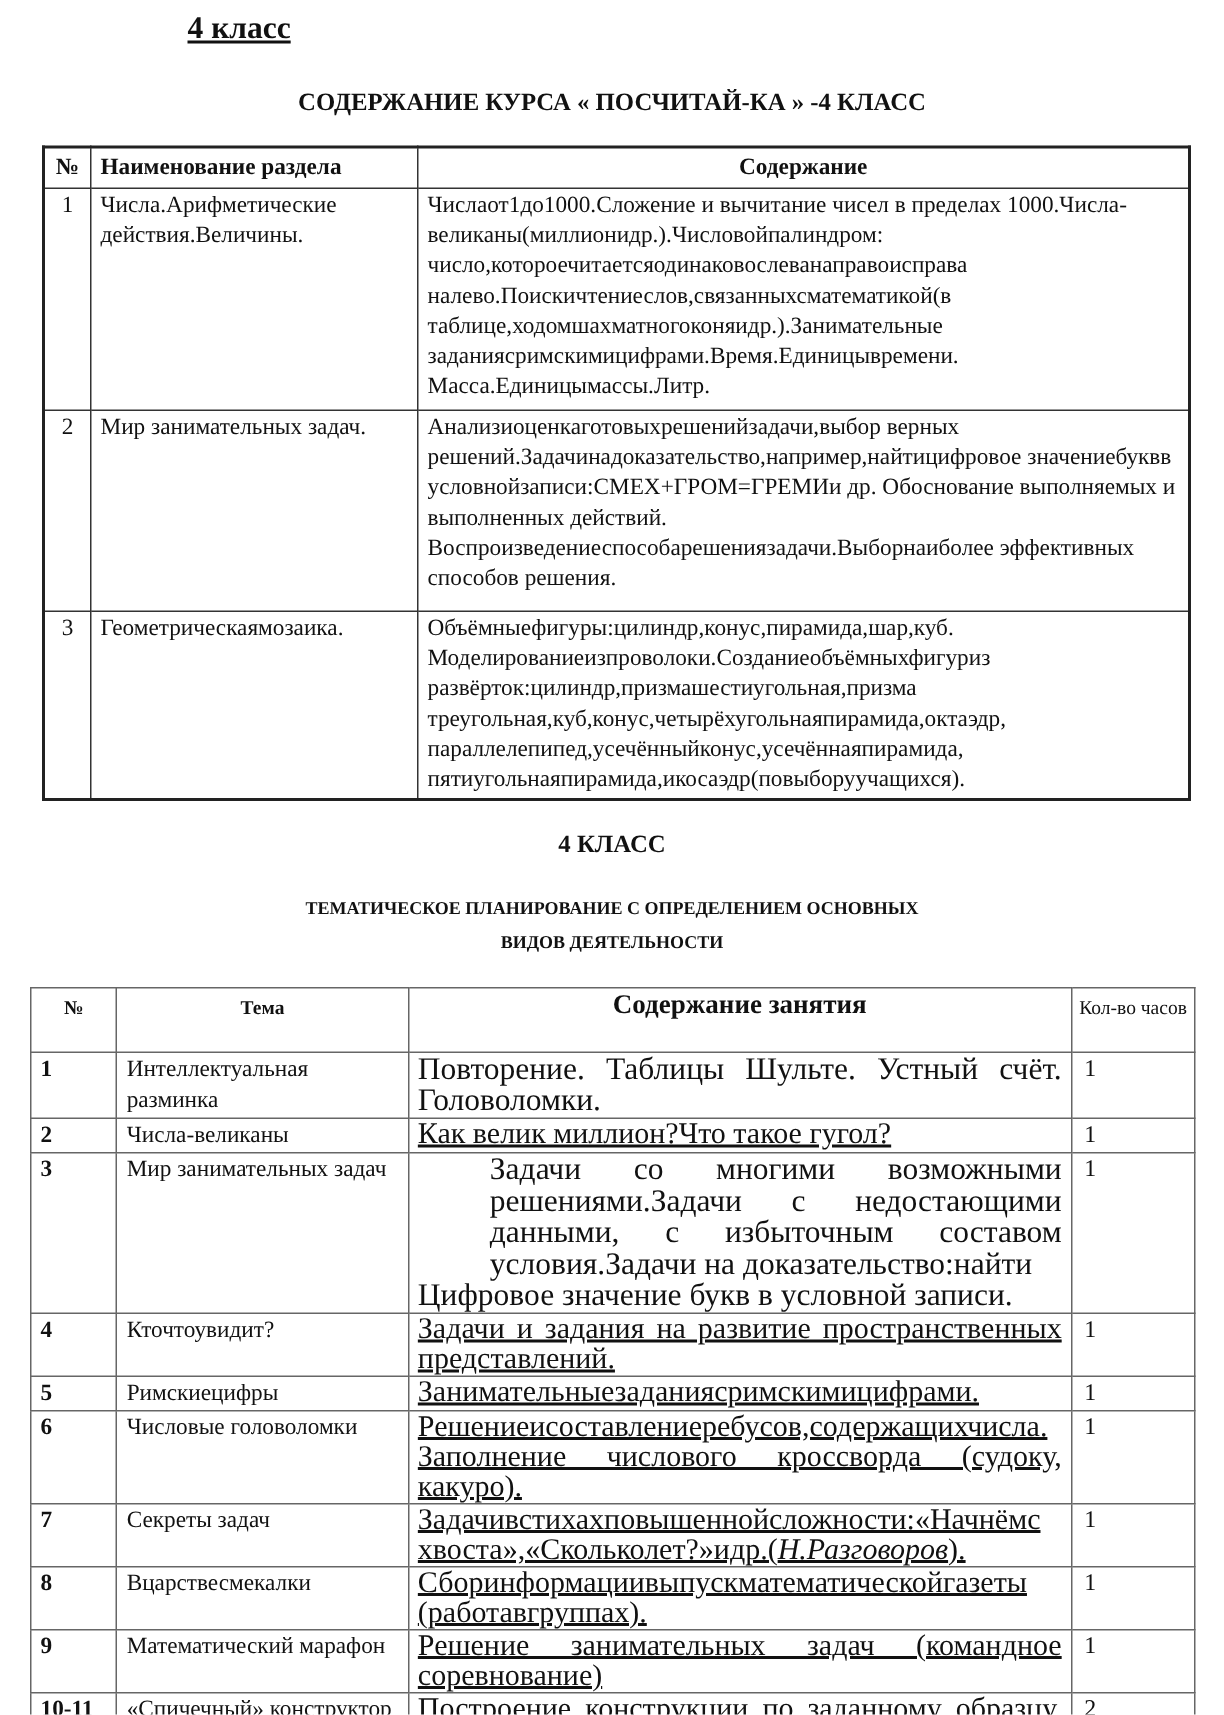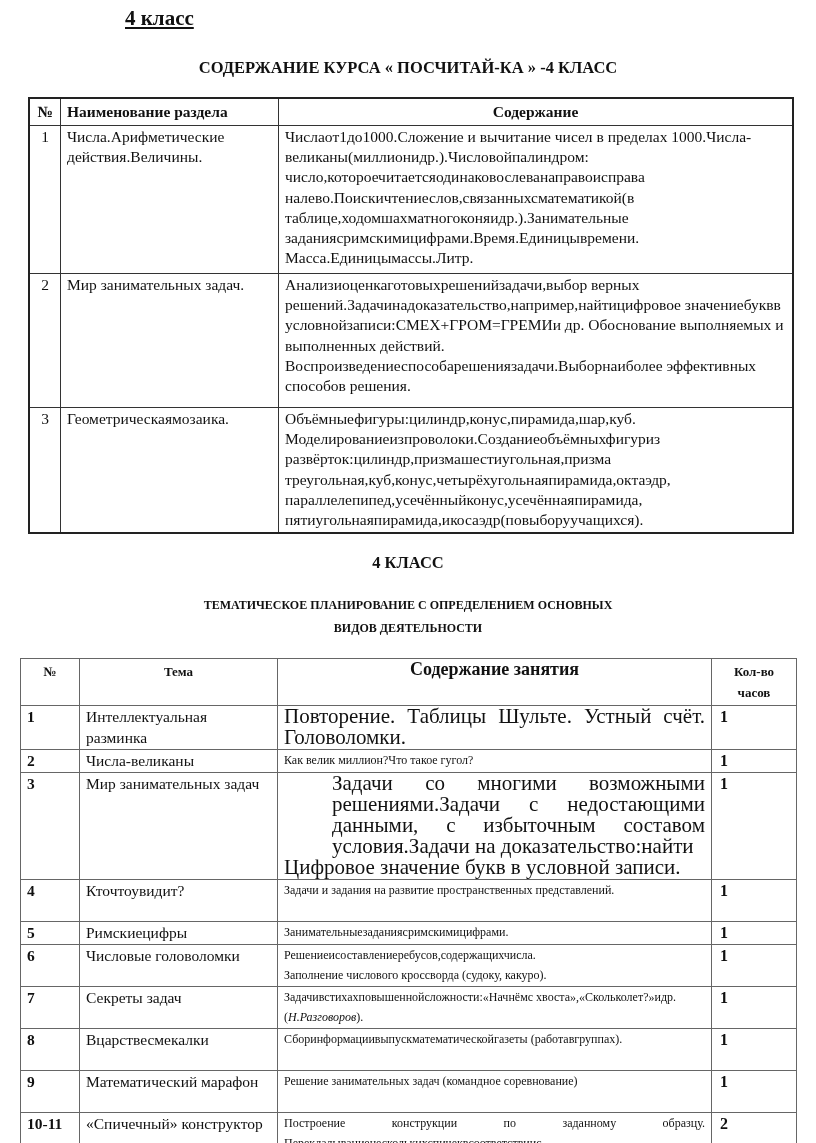--- a/index.html
+++ b/index.html
@@ -33,22 +33,22 @@
   .sec-title.a { top: 553px; font-size: 16.5px; }
   .sec-title.b { top: 594px; font-size: 12px; line-height: 23px; }
   
   .t2 { left: 20px; top: 658px; width: 777px; border: 1.5px solid #666; }
   .t2 th, .t2 td { border: 1.2px solid #666; vertical-align: top; }
   .t2 th { font-size: 18px; font-weight: bold; padding: 2px 4px; height: 38px; text-align: center; line-height: 17px; }
   .t2 td { padding: 0 6px 1px 6px; }
   .t2 .c-num { width: 46px; font-weight: bold; font-size: 15.5px; line-height: 21px; }
   .t2 .c-topic { width: 185px; font-size: 15.5px; line-height: 21px; margin-top: 37px; }
   .t2 .c-content { font-size: 21px; line-height: 21px; text-align: justify; }
-  .t2 .c-content.small { font-size: 12px; line-height: 20px; }
-  .t2 .c-hours { width: 70px; font-weight: bold; font-size: 16px; line-height: 21px; padding-left: 8px; }
+  .t2 .c-content.small { font-size: 20px; line-height: 20px; text-decoration: underline; }
+  .t2 .c-hours { width: 70px; font-weight: normal; font-size: 16px; line-height: 21px; padding-left: 8px; }
   .t2 th.c-hours { text-align: center; padding-left: 4px; }
   em { font-style: italic; }
 </style>
 </head>
 <body>
 
 <div class="grade-title">4 класс</div>
 <div class="course-title">СОДЕРЖАНИЕ КУРСА « ПОСЧИТАЙ-КА » -4 КЛАСС</div>
 
 <table class="t1">

